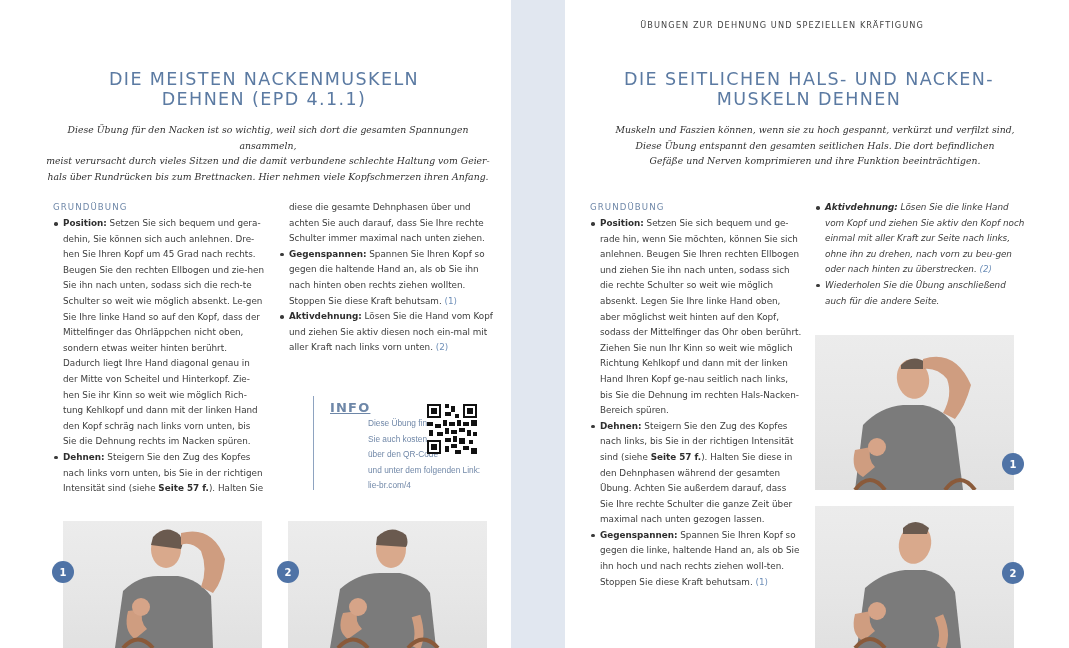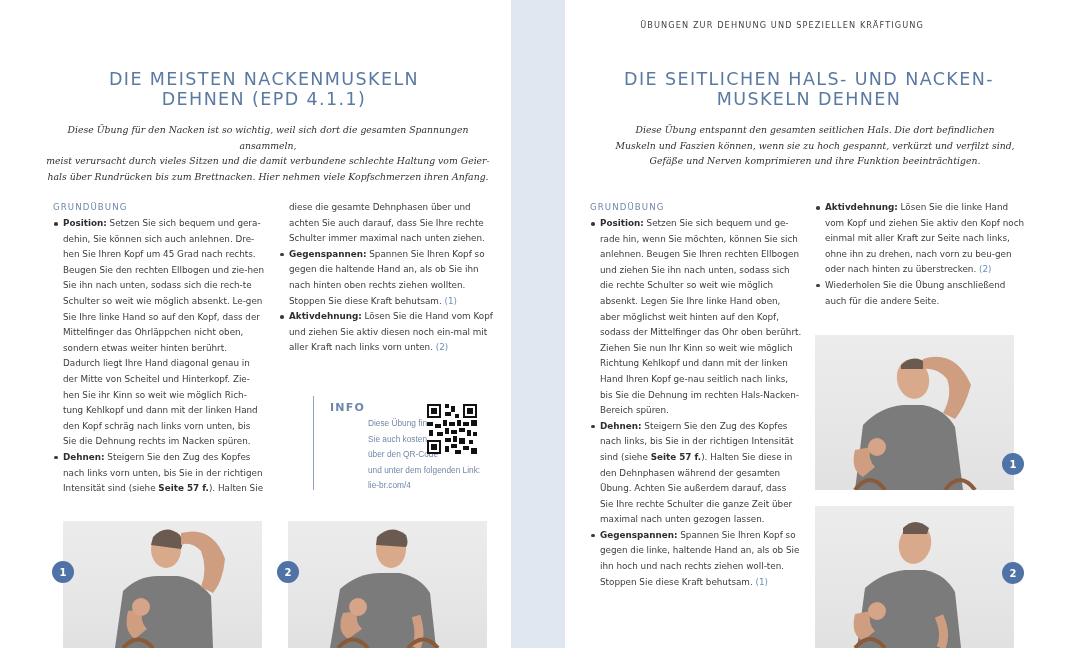--- a/index.html
+++ b/index.html
@@ -45,21 +45,21 @@
     border-radius: 50%; background: #3a3a3a;
   }
   .lead { font-weight: bold; color: #2f2f2f; }
   .ref { color: #6e8fb8; }
   .bold { font-weight: bold; color: #2f2f2f; }
 
   .info-box {
     position: absolute; left: 306px; top: 396px; width: 180px; height: 94px;
     border-left: 1.5px solid #8ea3c0; padding-left: 16px;
   }
-  .info-label { font-size: 11px; letter-spacing: 1.2px; font-weight: bold; color: #6e87a8; line-height: 12px; margin-top: 6px; }
+  .info-label { font-size: 13px; letter-spacing: 1.2px; font-weight: bold; color: #6e87a8; line-height: 12px; margin-top: 6px; text-decoration: underline; }
   .info-text {
     font-family: Liberation Sans, sans-serif; font-size: 8.3px; line-height: 15.5px; color: #7188a8; margin-top: 2px; margin-left: 38px;
   }
   .qr { position: absolute; left: 113px; top: 8px; width: 50px; height: 50px; }
 
   .photo {
     position: absolute; overflow: hidden;
     background: linear-gradient(180deg, #ececec 0%, #e6e6e6 60%, #e1e1e1 100%);
   }
   .photo svg { display: block; }
@@ -185,35 +185,35 @@
 
 <div class="page page-right">
   <div class="running-head">Übungen zur Dehnung und speziellen Kräftigung</div>
 
   <h1 class="title">
     <div>DIE SEITLICHEN HALS- UND NACKEN-</div>
     <div>MUSKELN DEHNEN</div>
   </h1>
 
   <div class="intro">
+    <div>Muskeln und Faszien können, wenn sie zu hoch gespannt, verkürzt und verfilzt sind,</div>
     <div>Diese Übung entspannt den gesamten seitlichen Hals. Die dort befindlichen</div>
-    <div>Muskeln und Faszien können, wenn sie zu hoch gespannt, verkürzt und verfilzt sind,</div>
     <div>Gefäße und Nerven komprimieren und ihre Funktion beeinträchtigen.</div>
   </div>
 
   <div class="col" style="left:25px; top:201px; width:212px;">
     <div class="section-label">Grundübung</div>
     <ul class="bullets">
       <li><span class="lead">Position:</span><span> Setzen Sie sich bequem und ge-rade hin, wenn Sie möchten, können Sie sich anlehnen. Beugen Sie Ihren rechten Ellbogen und ziehen Sie ihn nach unten, sodass sich die rechte Schulter so weit wie möglich absenkt. Legen Sie Ihre linke Hand oben, aber möglichst weit hinten auf den Kopf, sodass der Mittelfinger das Ohr oben berührt. Ziehen Sie nun Ihr Kinn so weit wie möglich Richtung Kehlkopf und dann mit der linken Hand Ihren Kopf ge-nau seitlich nach links, bis Sie die Dehnung im rechten Hals-Nacken-Bereich spüren.</span></li>
       <li><span class="lead">Dehnen:</span><span> Steigern Sie den Zug des Kopfes nach links, bis Sie in der richtigen Intensität sind (siehe </span><span class="bold">Seite 57 f.</span><span>). Halten Sie diese in den Dehnphasen während der gesamten Übung. Achten Sie außerdem darauf, dass Sie Ihre rechte Schulter die ganze Zeit über maximal nach unten gezogen lassen.</span></li>
       <li><span class="lead">Gegenspannen:</span><span> Spannen Sie Ihren Kopf so gegen die linke, haltende Hand an, als ob Sie ihn hoch und nach rechts ziehen woll-ten. Stoppen Sie diese Kraft behutsam. </span><span class="ref">(1)</span></li>
     </ul>
   </div>
 
-  <div class="col" style="left:250px; top:200px; width:212px;">
+  <div class="col" style="left:250px; top:200px; width:212px;font-style:italic;">
     <ul class="bullets">
       <li><span class="lead">Aktivdehnung:</span><span> Lösen Sie die linke Hand vom Kopf und ziehen Sie aktiv den Kopf noch einmal mit aller Kraft zur Seite nach links, ohne ihn zu drehen, nach vorn zu beu-gen oder nach hinten zu überstrecken. </span><span class="ref">(2)</span></li>
       <li><span>Wiederholen Sie die Übung anschließend auch für die andere Seite.</span></li>
     </ul>
   </div>
 
   <div class="photo" style="left:250px; top:335px; width:199px; height:155px;">
     <svg width="199" height="155" viewBox="0 0 199 155">
       <path d="M40 155 L48 90 Q65 72 88 70 L108 70 Q130 74 140 92 L148 155 Z" fill="#7b7b7b"></path>
       <ellipse cx="98" cy="44" rx="16" ry="20" fill="#d9a98c" transform="rotate(-12 98 44)"></ellipse>

